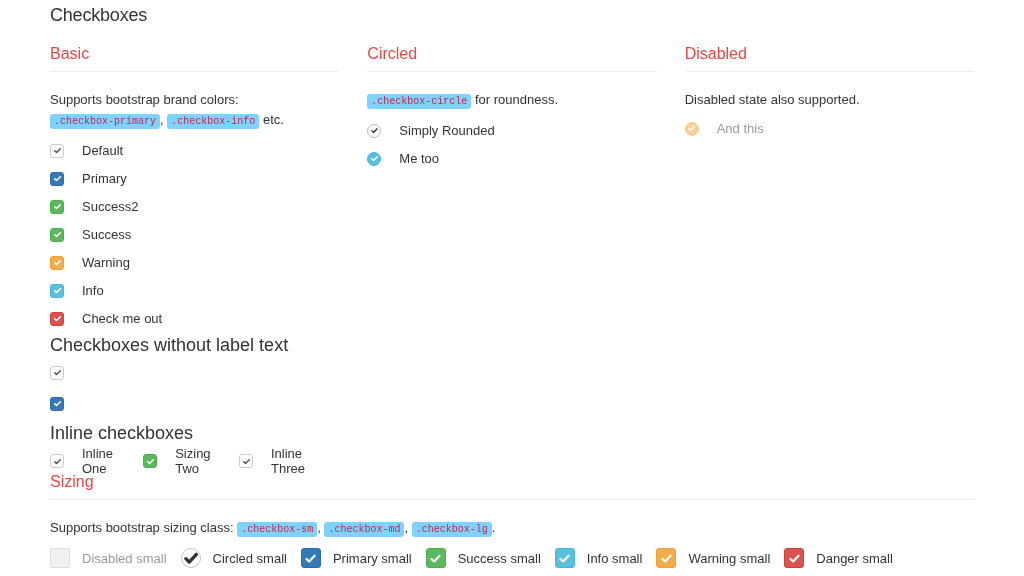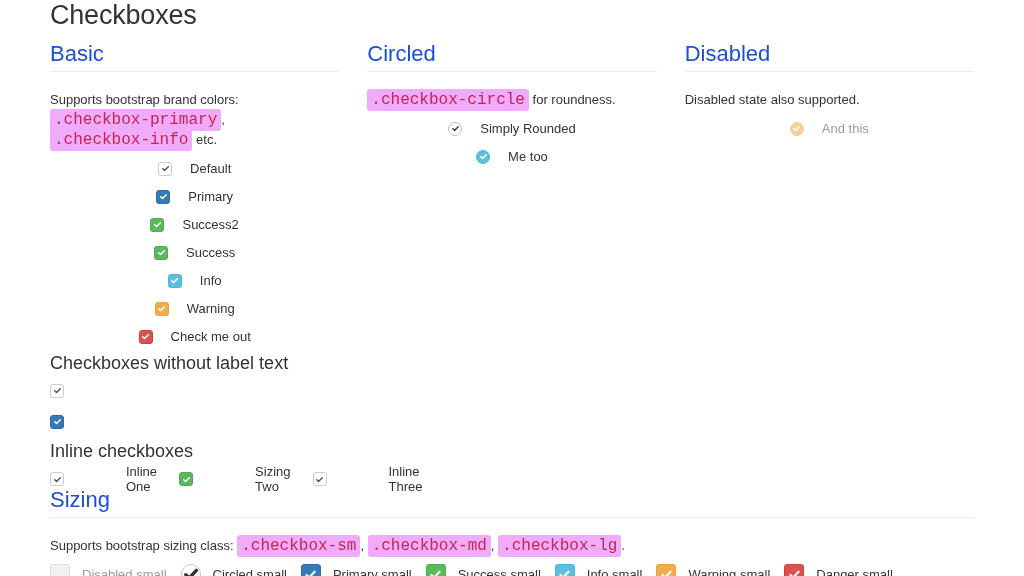--- a/index.html
+++ b/index.html
@@ -8,60 +8,60 @@
     margin: 0; padding: 0;
     width: 1024px; height: 576px;
     background: #ffffff;
     font-family: "Liberation Sans", sans-serif;
     color: #333333;
     overflow: hidden;
   }
   .page { padding: 0 50px; }
 
   .page-title {
-    font-size: 27px;
+    font-size: 18px;
     font-weight: normal;
     color: #333;
     margin: 0;
     padding-top: 0px;
     line-height: 30px;
     letter-spacing: -0.2px;
   }
 
   .columns {
     display: flex;
     gap: 28px;
     margin-top: 14px;
   }
   .col { flex: 1 1 0; min-width: 0; }
 
   .section-title {
-    font-size: 22px;
+    font-size: 16px;
     font-weight: normal;
-    color: #1d4ed8;
+    color: #ef4444;
     margin: 0 0 7px 0;
     line-height: 20px;
   }
   .rule {
     border: 0;
     border-top: 1px solid #eeeeee;
     margin: 0 0 18px 0;
   }
 
   .desc {
     font-size: 13px;
     line-height: 20px;
     color: #333;
     margin: 0 0 8px 0;
   }
   code {
     font-family: "Liberation Mono", monospace;
-    font-size: 16px;
+    font-size: 10px;
     color: #c7254e;
-    background-color: #f0abfc;
+    background-color: #7dd3fc;
     padding: 2px 4px;
     border-radius: 3px;
     white-space: nowrap;
   }
 
   
   .cb-row {
     display: flex;
     align-items: center;
     height: 21px;
@@ -113,27 +113,27 @@
   .v-circle-default .tick path { stroke: #444444; stroke-width: 2.8; }
   .v-circle-info { background: #5bc0de; border: 1px solid #46b8da; border-radius: 50%; }
   .v-circle-info .tick path { stroke: #ffffff; stroke-width: 2.8; }
 
   
   .disabled .lbl { color: #9a9a9a; }
   .disabled .box { opacity: 0.55; }
   .disabled-label { color: #9a9a9a !important; }
 
   
-  .cb-list .cb-row { margin-bottom: 7px; justify-content: center; }
+  .cb-list .cb-row { margin-bottom: 7px; }
   .cb-list .cb-row .lbl { margin-left: 18px; }
 
   .nolabel-list .cb-row { margin-bottom: 10px; }
 
   .inline-row { display: flex; align-items: center; height: 22px; }
-  .inline-row .item { display: flex; align-items: center; margin-right: 22px; gap: 44px; }
+  .inline-row .item { display: flex; align-items: center; margin-right: 22px; }
   .inline-row .item .lbl { margin-left: 18px; font-size: 13px; color: #333; }
 
   .sub-label {
     font-size: 18px;
     color: #333;
     margin: 6px 0 8px 0;
     line-height: 18px;
   }
 
   
@@ -202,34 +202,34 @@
         </div>
         <div class="cb-row">
           <span class="box sq sz-d v-success">
             <svg class="tick" viewBox="0 0 16 16">
                 <path d="M3 8.5 L6.3 11.6 L13 4.8"></path>
               </svg>
           </span>
           <span class="lbl">Success</span>
         </div>
         <div class="cb-row">
+          <span class="box sq sz-d v-warning">
+            <svg class="tick" viewBox="0 0 16 16">
+                <path d="M3 8.5 L6.3 11.6 L13 4.8"></path>
+              </svg>
+          </span>
+          <span class="lbl">Warning</span>
+        </div>
+        <div class="cb-row">
           <span class="box sq sz-d v-info">
             <svg class="tick" viewBox="0 0 16 16">
                 <path d="M3 8.5 L6.3 11.6 L13 4.8"></path>
               </svg>
           </span>
           <span class="lbl">Info</span>
-        </div>
-        <div class="cb-row">
-          <span class="box sq sz-d v-warning">
-            <svg class="tick" viewBox="0 0 16 16">
-                <path d="M3 8.5 L6.3 11.6 L13 4.8"></path>
-              </svg>
-          </span>
-          <span class="lbl">Warning</span>
         </div>
         <div class="cb-row">
           <span class="box sq sz-d v-danger">
             <svg class="tick" viewBox="0 0 16 16">
                 <path d="M3 8.5 L6.3 11.6 L13 4.8"></path>
               </svg>
           </span>
           <span class="lbl">Check me out</span>
         </div>
       </div>

